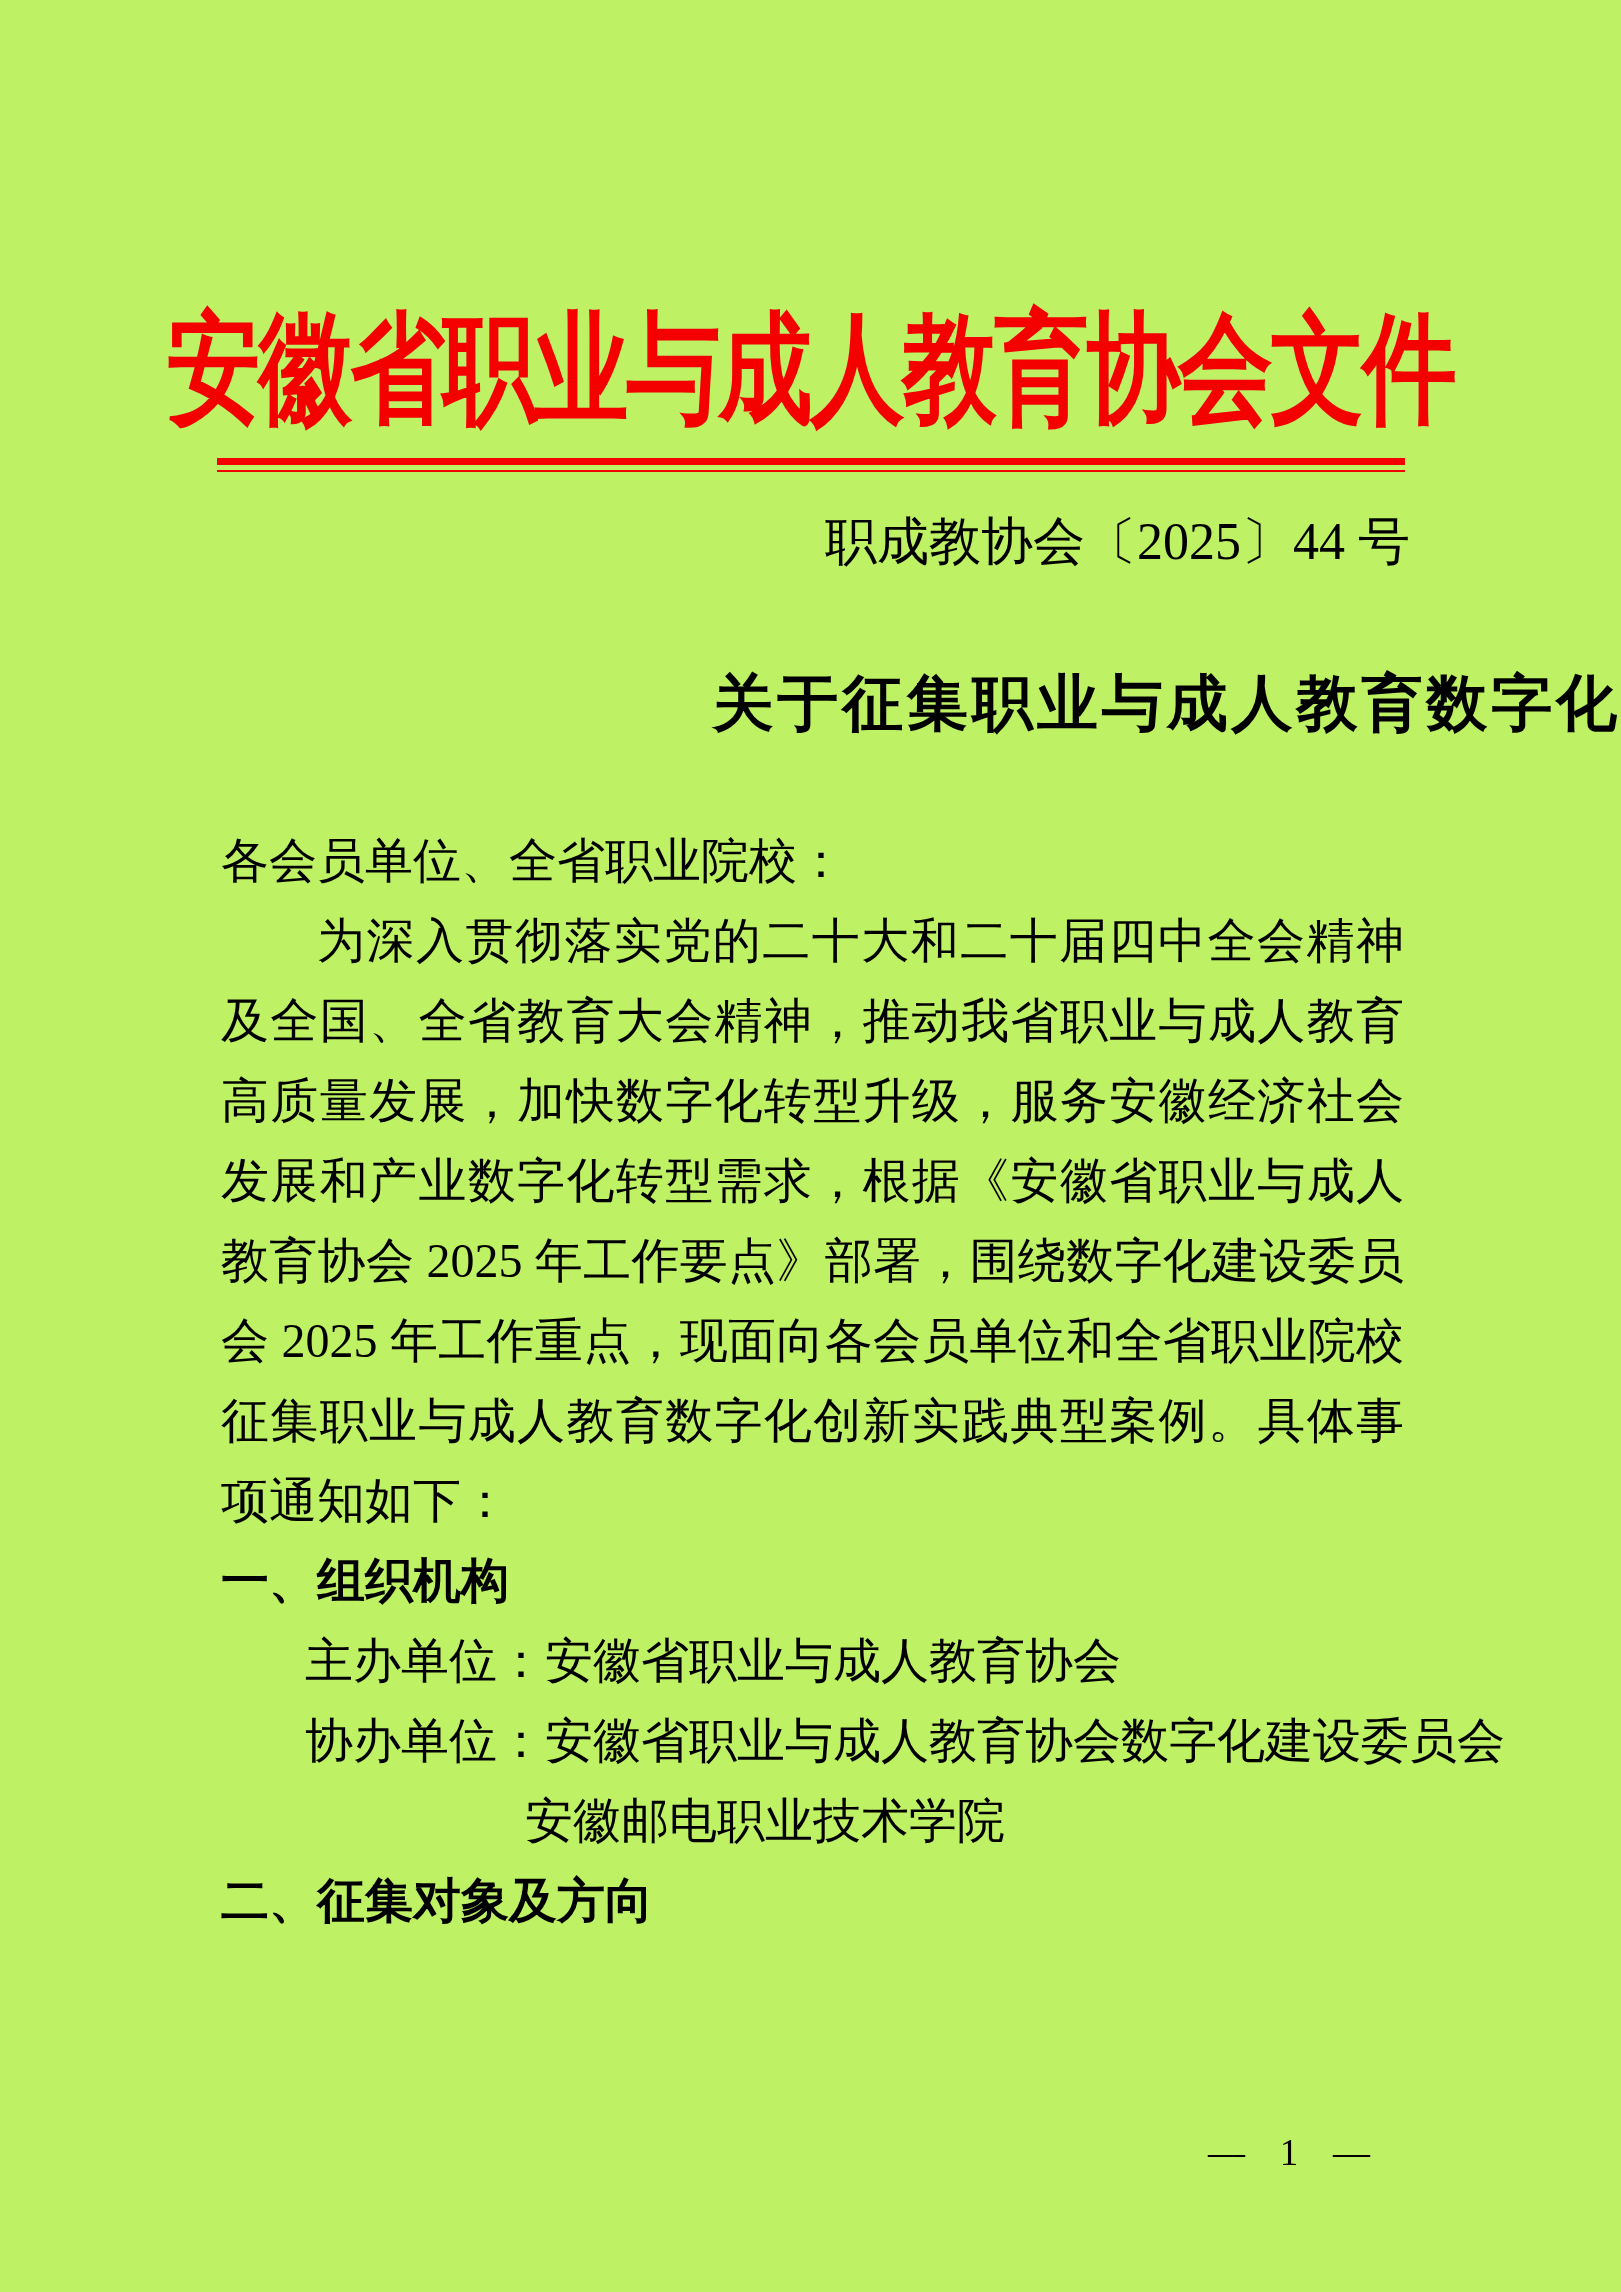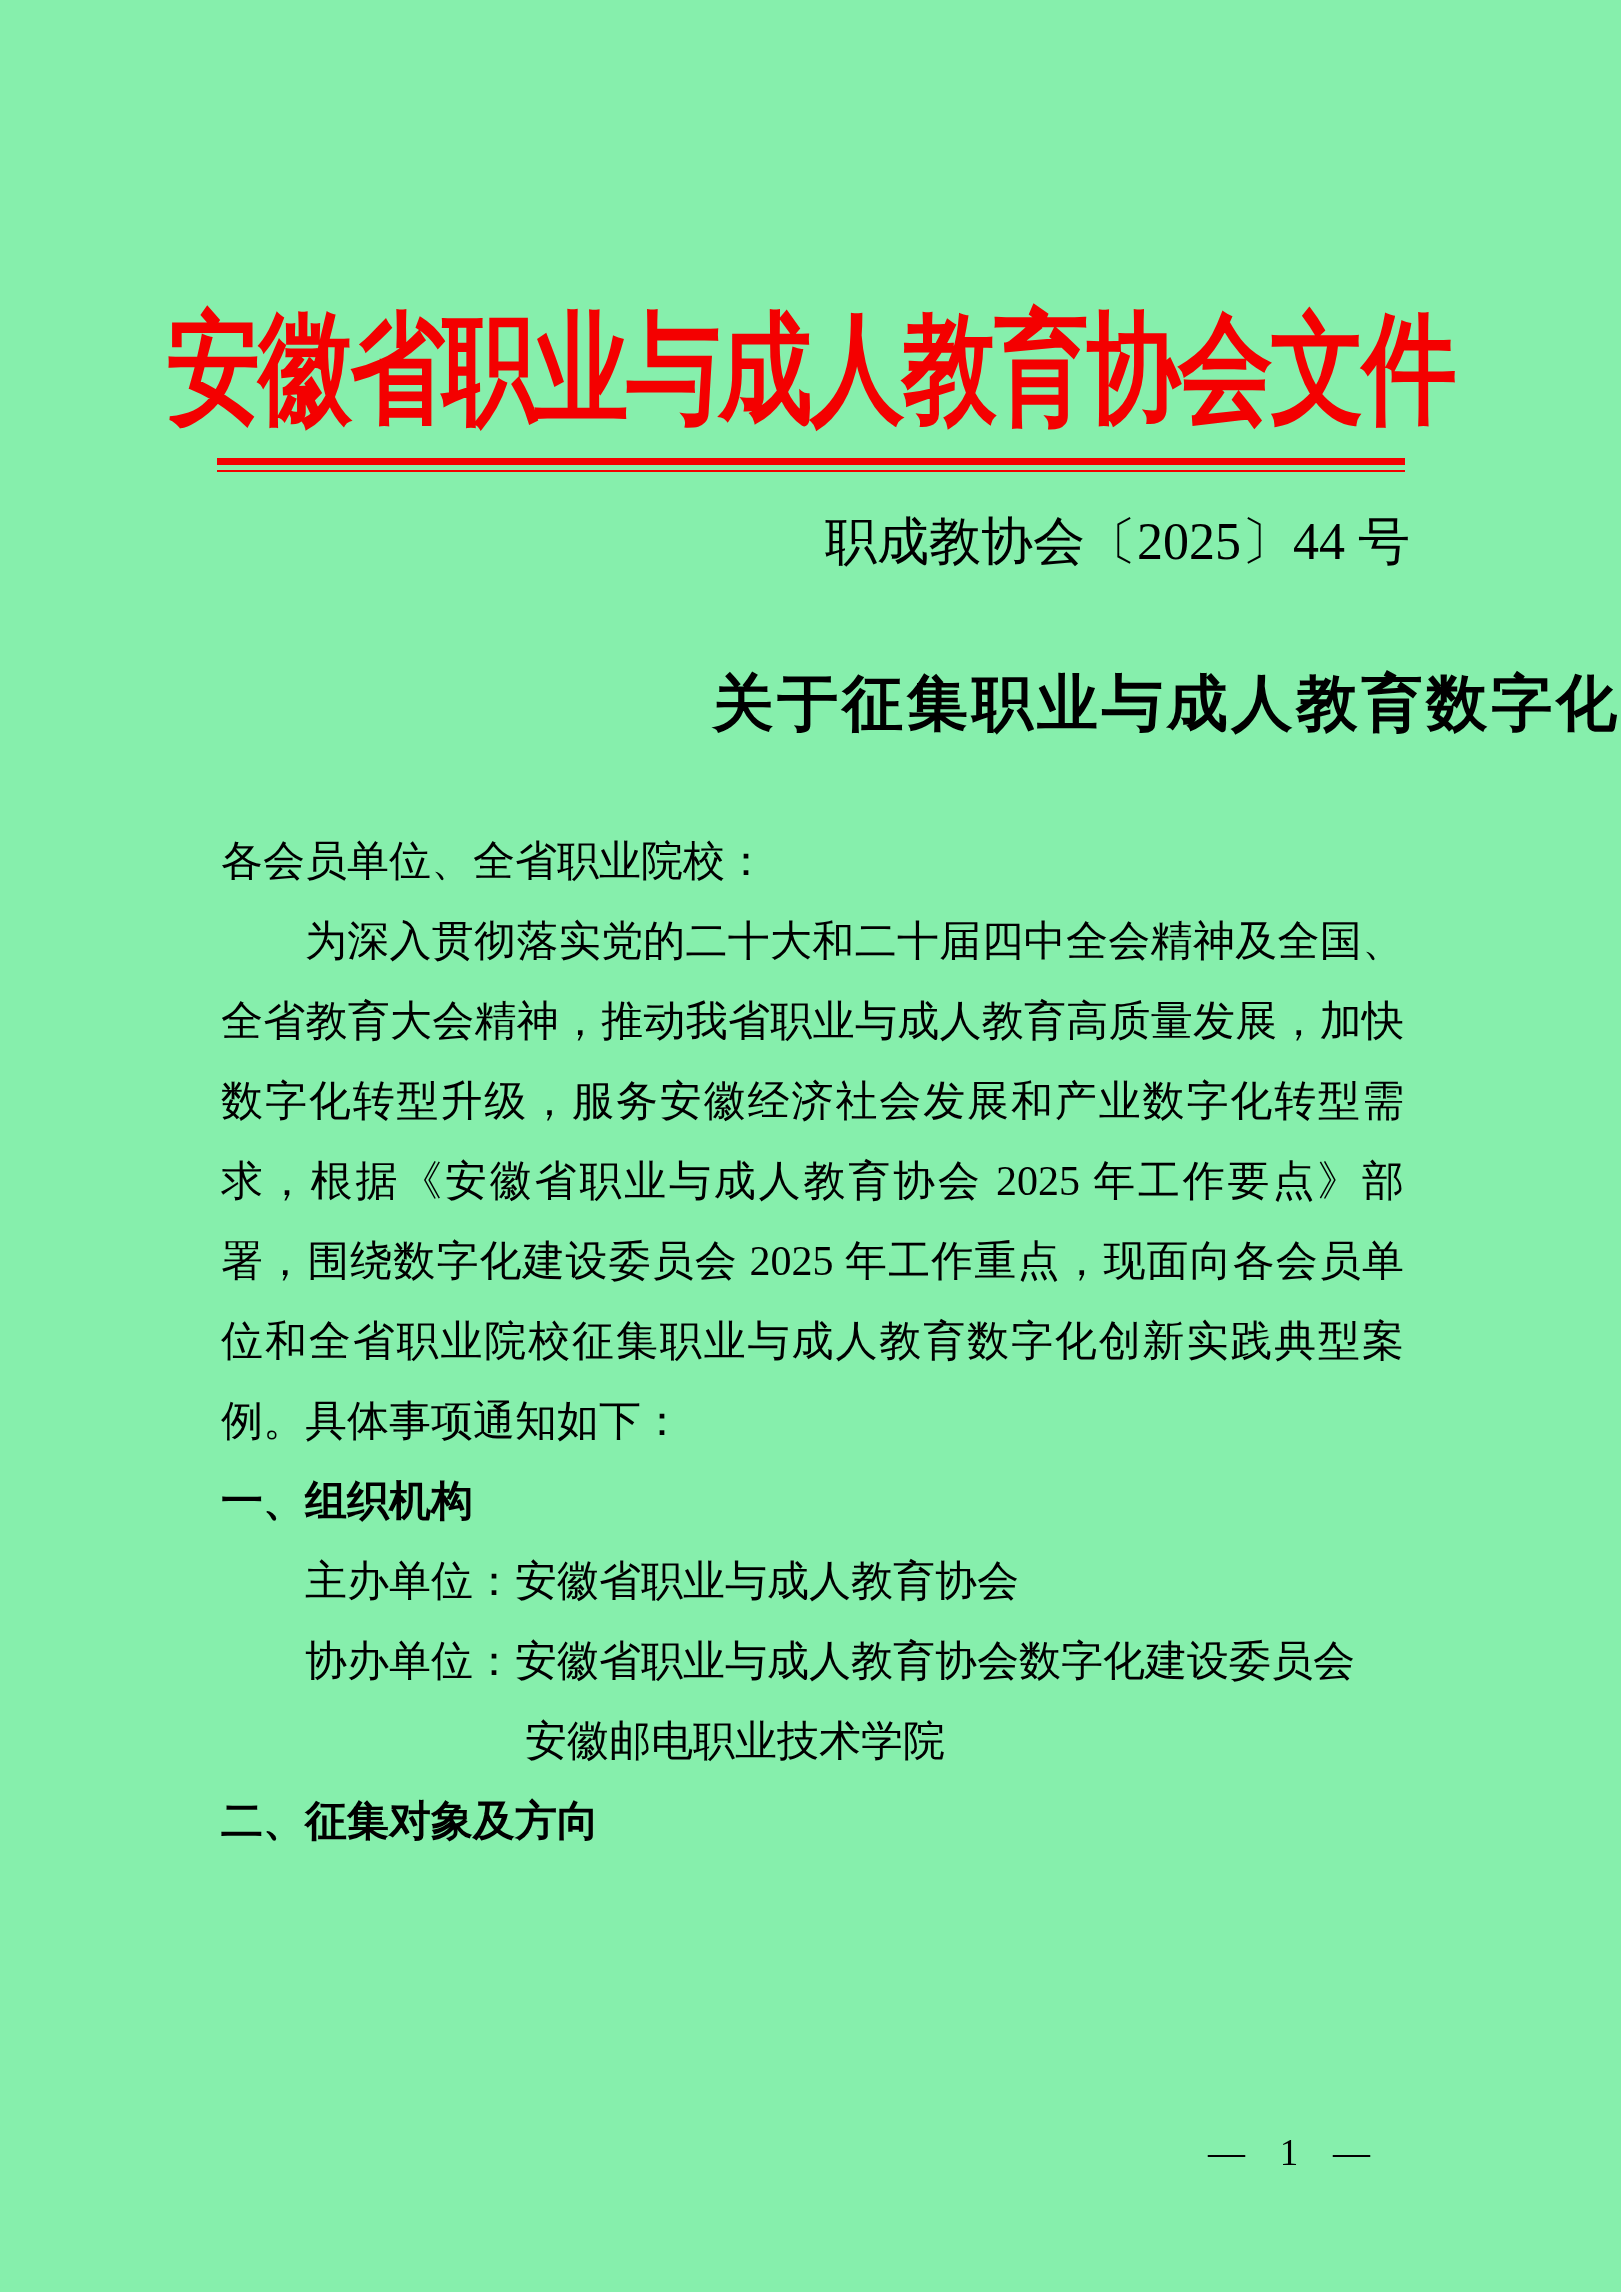--- a/index.html
+++ b/index.html
@@ -1,20 +1,20 @@
 <!DOCTYPE html>
 <html><head>
 <meta charset="utf-8">
 <style>
   html, body { margin: 0; padding: 0; background: #ffffff; }
   .page {
     position: relative;
     width: 1621px;
     height: 2293px;
-    background: #86efac;
+    background: #bef264;
     overflow: hidden;
     font-family: "Liberation Serif", "DejaVu Serif", serif;
     color: #000000;
   }
 
   
   .masthead-wrap {
     padding-top: 323px;
     text-align: center;
   }
@@ -54,21 +54,21 @@
     text-align: right;
     font-weight: bold;
     font-size: 61px;
     line-height: 104px;
     letter-spacing: 3.9px;
   }
 
   
   .content {
     margin: 65px 217px 0 221px;
-    font-size: 42px;
+    font-size: 48px;
     line-height: 80px;
   }
   .salutation { text-align: left; }
   .para {
     text-align: justify;
     text-indent: 2em;
     font-family: Liberation Serif, serif;
   }
   .sec-heading {
     font-family: "Liberation Sans", "DejaVu Sans", sans-serif;

